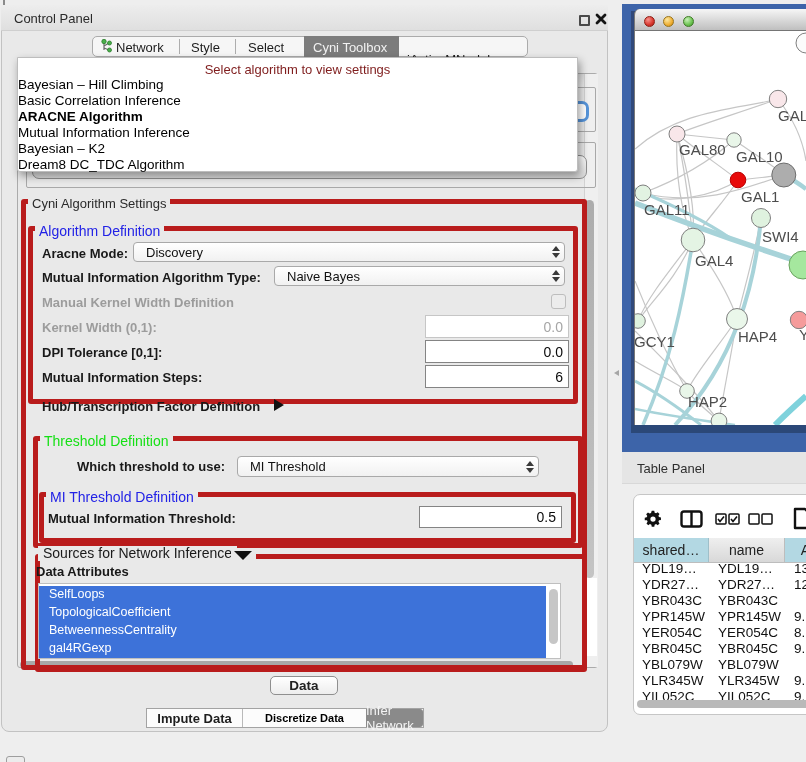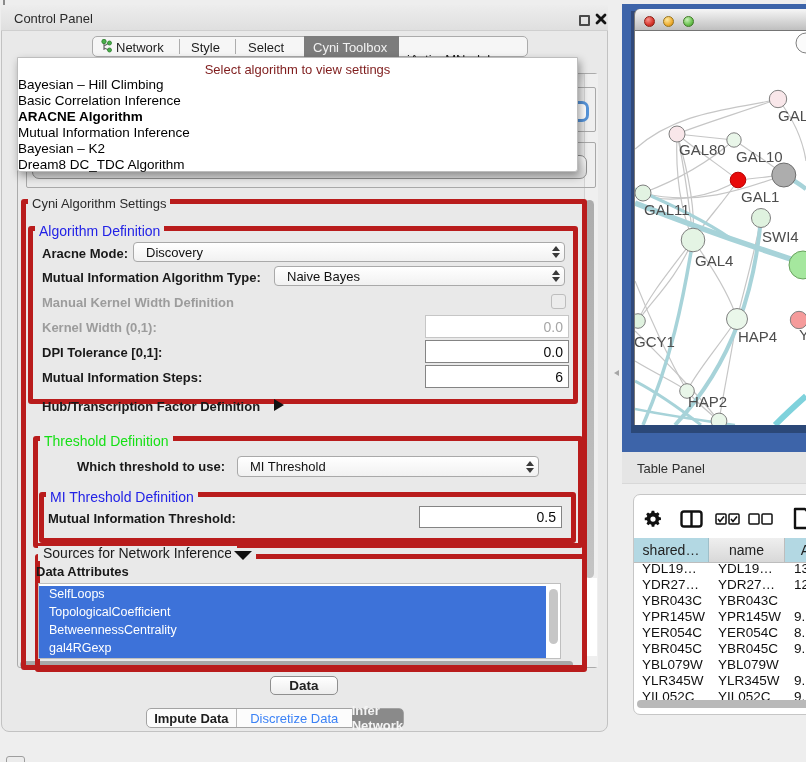--- a/index.html
+++ b/index.html
@@ -125,24 +125,24 @@
 <div class="abs" style="left:231px;top:549px;width:25px;height:12px;background:#E9E9E9"></div>
 <div class="abs" style="left:234px;top:551px;width:0;height:0;border-left:9px solid transparent;border-right:9px solid transparent;border-top:9px solid #111"></div>
 <div class="abs b13" style="left:36px;top:564px">Data Attributes</div>
 <div class="abs" style="left:38px;top:583px;width:523px;height:76px;background:#FFF;border:1px solid #BFBFBF;box-sizing:border-box"></div>
 <div class="abs" style="left:39px;top:586px;width:507px;height:72px;background:#3D72D9"></div>
 <div class="abs" style="left:49px;top:585px;font-size:12.5px;color:#FFF;line-height:18px">SelfLoops<br>TopologicalCoefficient<br>BetweennessCentrality<br>gal4RGexp</div>
 <div class="abs" style="left:549px;top:589px;width:9px;height:55px;background:#C6C6C6;border-radius:4.5px"></div>
 
 <div class="abs" style="left:270px;top:676px;width:68px;height:19px;background:linear-gradient(#FFF,#EDEDED);border:1px solid #8F8F8F;border-radius:5px;box-sizing:border-box;display:flex;align-items:center;justify-content:center;font-size:13.5px;font-weight:bold;color:#222">Data</div>
 
-<div class="abs" style="left:146px;top:708px;width:258px;height:20px;background:#FCFCFC;border:1px solid #A3A3A3;border-radius:5px;box-sizing:border-box;display:flex">
+<div class="abs" style="left:146px;top:708px;width:278px;height:20px;background:#FCFCFC;border:1px solid #A3A3A3;border-radius:0;box-sizing:border-box;display:flex">
 <div style="width:96px;display:flex;align-items:center;justify-content:center;font-size:13px;font-weight:bold;color:#1E1E1E;border-right:1px solid #B9B9B9;box-sizing:border-box">Impute Data</div>
-<div style="width:123px;display:flex;align-items:center;justify-content:center;font-size:13px;font-weight:normal;color:#3b82f6;box-sizing:border-box">Discretize Data</div>
-<div style="flex:1;display:flex;align-items:center;justify-content:center;font-size:13px;font-weight:bold;color:#F4F4F4;background:#8A8A8A;border-radius:0 3px 3px 0">Infer Network</div>
+<div style="width:123px;display:flex;align-items:center;justify-content:center;font-size:11px;font-weight:bold;color:#000000;box-sizing:border-box">Discretize Data</div>
+<div style="flex:1;display:flex;align-items:center;justify-content:center;font-size:13px;font-weight:normal;color:#F4F4F4;background:#8A8A8A;border-radius:0 3px 3px 0">Infer Network</div>
 </div>
 
 <div class="abs" style="left:6px;top:756px;width:17px;height:12px;background:#ECECEC;border:1px solid #9E9E9E;border-radius:3px"></div>
 
 <div class="abs" style="left:614px;top:370px;width:0;height:0;border-top:3px solid transparent;border-bottom:3px solid transparent;border-right:5px solid #A6A6A6"></div>
 
 <div class="abs" style="left:622px;top:4px;width:184px;height:448px;background:#3D64A9"></div>
 <div class="abs" style="left:631px;top:11px;width:4px;height:421px;background:#31497A"></div>
 <div class="abs" style="left:631px;top:425px;width:175px;height:8px;background:#2B4878"></div>
 

